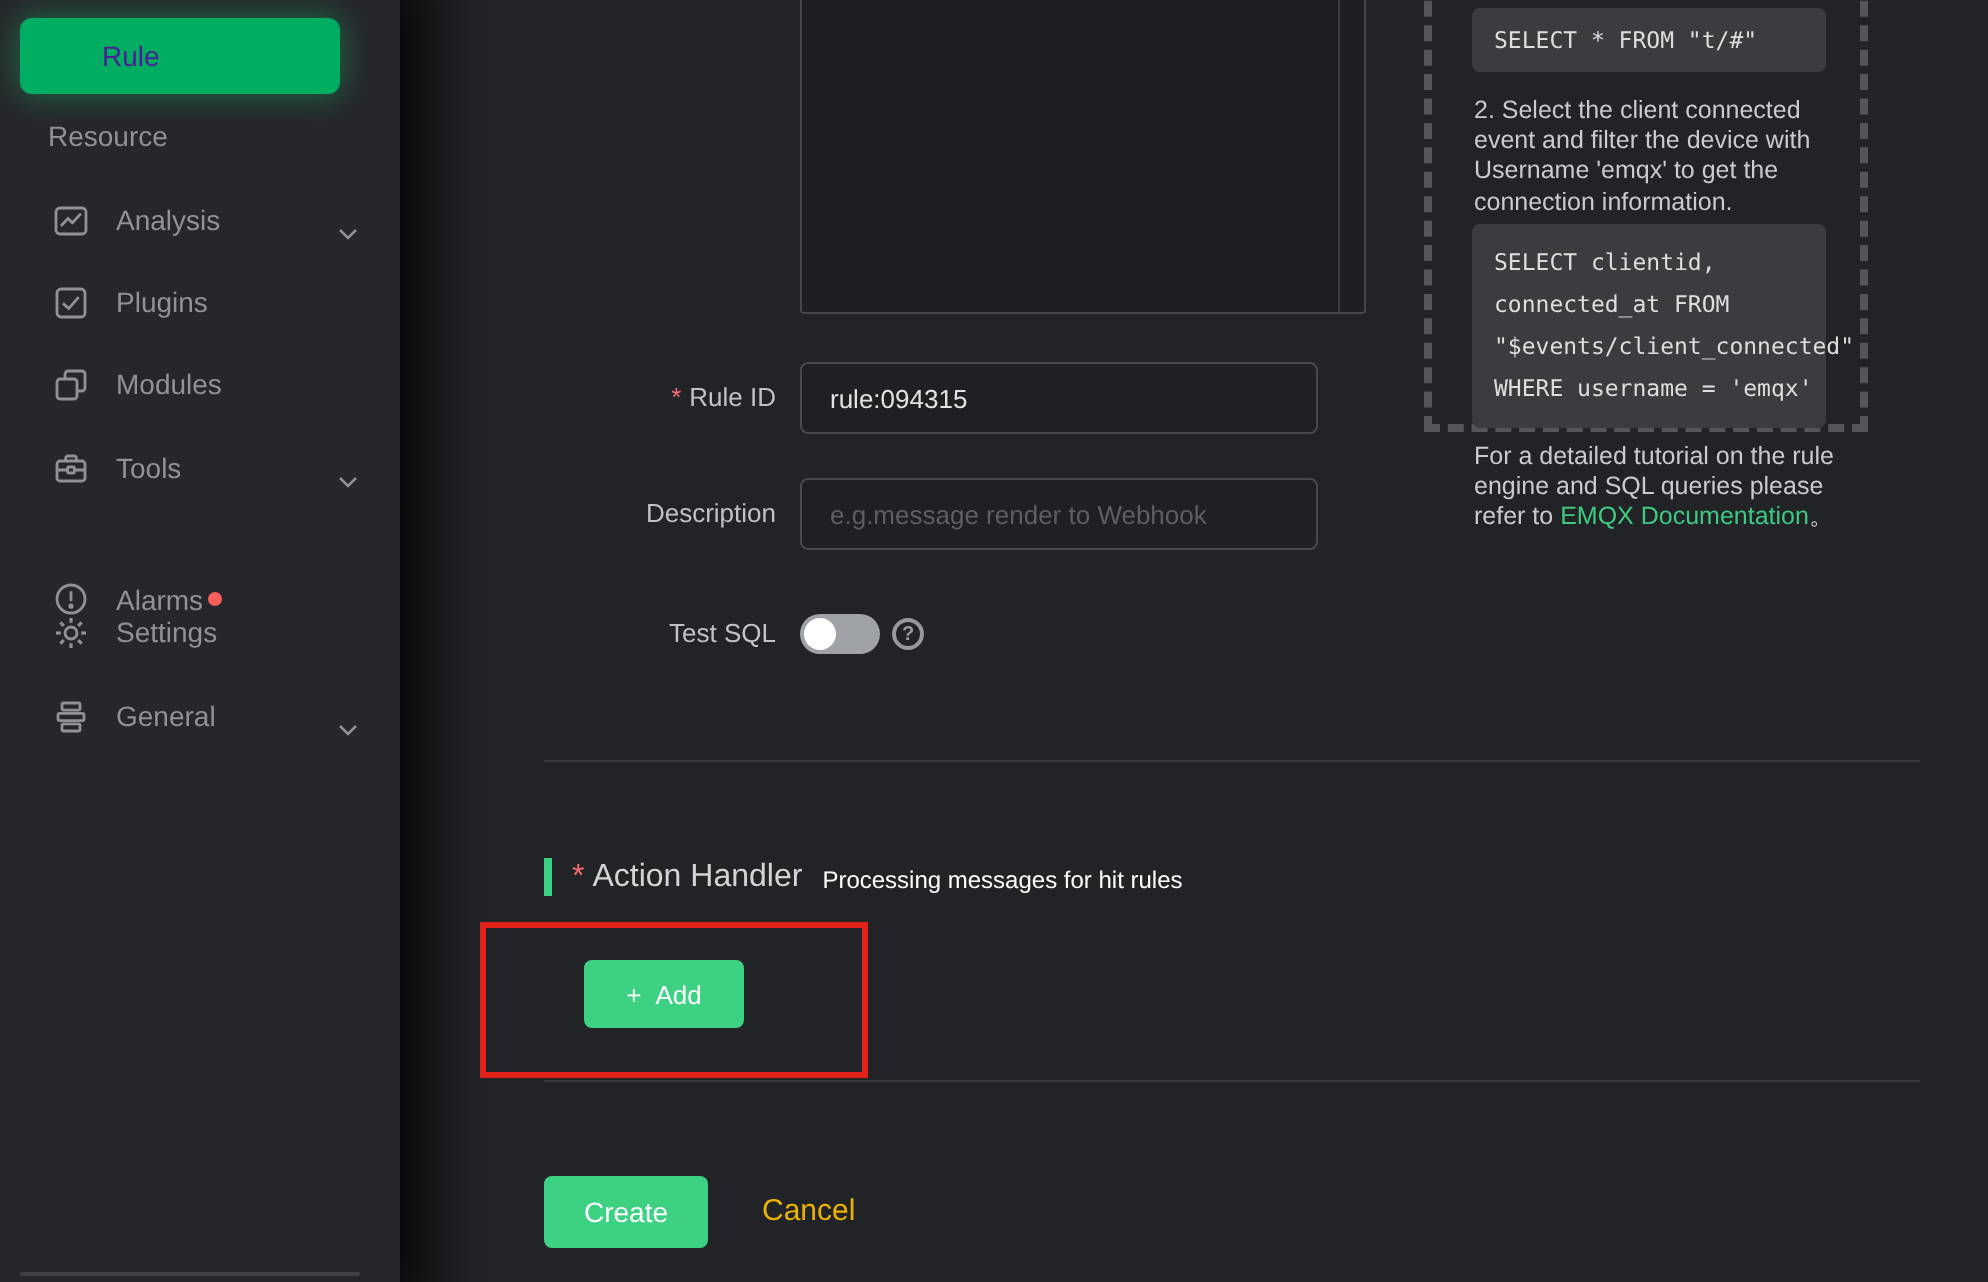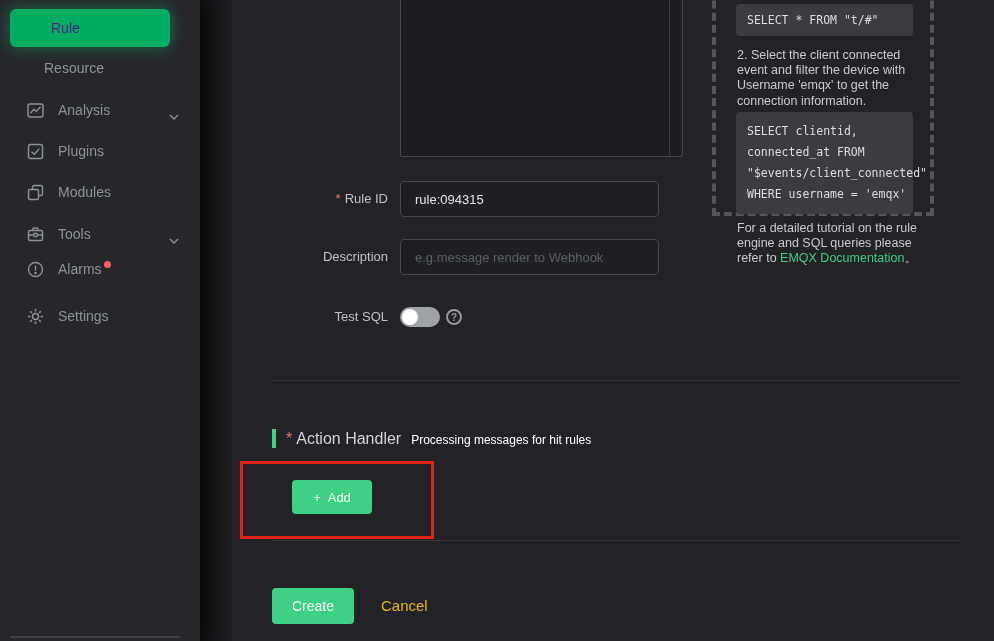--- a/index.html
+++ b/index.html
@@ -24,21 +24,21 @@
     color: #4c1d95; font-size: 14px; text-align: left; padding-left: 41px;
     font-family: "Liberation Sans", sans-serif;
     box-shadow: 0 0 16px rgba(20, 205, 115, 0.45);
     cursor: pointer;
   }
   .side-row {
     position: absolute; left: 0; width: 200px; height: 40px;
     display: flex; align-items: center;
     color: #8f9297; font-size: 14px; cursor: pointer;
   }
-  .side-row .lbl-sub { padding-left: 44px; }
+  .side-row .lbl-sub { padding-left: 24px; }
   .side-row .icon { position: absolute; left: 27px; width: 17px; height: 17px; display: flex; }
   .side-row .lbl-ic { padding-left: 58px; }
   .side-row .chev { position: absolute; right: 21px; top: 17px; }
   .alarm-dot {
     display: inline-block; width: 7px; height: 7px; border-radius: 50%;
     background: #f5605c; margin-left: 2px; transform: translateY(-5px);
   }
   .side-scrollbar {
     position: absolute; left: 10px; top: 636px; width: 170px; height: 2px;
     background: #3f4145; border-radius: 1px;
@@ -193,21 +193,21 @@
       </svg>
     </span>
     <span class="lbl-ic">Tools</span>
     <span class="chev">
       <svg width="10" height="6" viewBox="0 0 10 6" fill="none" stroke="#8f9297" stroke-width="1.3">
           <polyline points="1,1 5,5 9,1"></polyline>
         </svg>
     </span>
   </div>
 
-  <div class="side-row" style="top:249px;">
+  <div class="side-row" style="top:268px;align-items:flex-end;">
     <span class="icon">
       <svg width="17" height="17" viewBox="0 0 17 17" fill="none" stroke="#8f9297" stroke-width="1.4">
         <circle cx="8.5" cy="8.5" r="7"></circle>
         <line x1="8.5" y1="4.6" x2="8.5" y2="9.6"></line>
         <circle cx="8.5" cy="12.1" r="0.6" fill="#8f9297"></circle>
       </svg>
     </span>
     <span class="lbl-ic">Alarms</span>
       <span class="alarm-dot"></span>
   </div>
@@ -224,20 +224,35 @@
           <line x1="3.2" y1="3.2" x2="4.9" y2="4.9"></line>
             <line x1="12.1" y1="12.1" x2="13.8" y2="13.8"></line>
           <line x1="3.2" y1="13.8" x2="4.9" y2="12.1"></line>
             <line x1="12.1" y1="4.9" x2="13.8" y2="3.2"></line>
         </g>
       </svg>
     </span>
     <span class="lbl-ic">Settings</span>
   </div>
 
+  <div class="side-row" style="top:338px;">
+    <span class="icon">
+      <svg width="17" height="17" viewBox="0 0 17 17" fill="none" stroke="#8f9297" stroke-width="1.4">
+        <rect x="4" y="1.5" width="9" height="3.6" rx="0.8"></rect>
+        <rect x="2" y="6.7" width="13" height="3.6" rx="0.8"></rect>
+        <rect x="4" y="11.9" width="9" height="3.6" rx="0.8"></rect>
+      </svg>
+    </span>
+    <span class="lbl-ic">General</span>
+    <span class="chev">
+      <svg width="10" height="6" viewBox="0 0 10 6" fill="none" stroke="#8f9297" stroke-width="1.3">
+          <polyline points="1,1 5,5 9,1"></polyline>
+        </svg>
+    </span>
+  </div>
 
   <div class="side-scrollbar"></div>
 </div>
 <div class="main-shadow"></div>
 
 <textarea class="sql-editor" style=""></textarea>
 <div class="editor-scroll-track"></div>
 
 <div class="form-label" style="top:181px; line-height:36px;">
   <span class="req">*</span><span>Rule ID</span>

